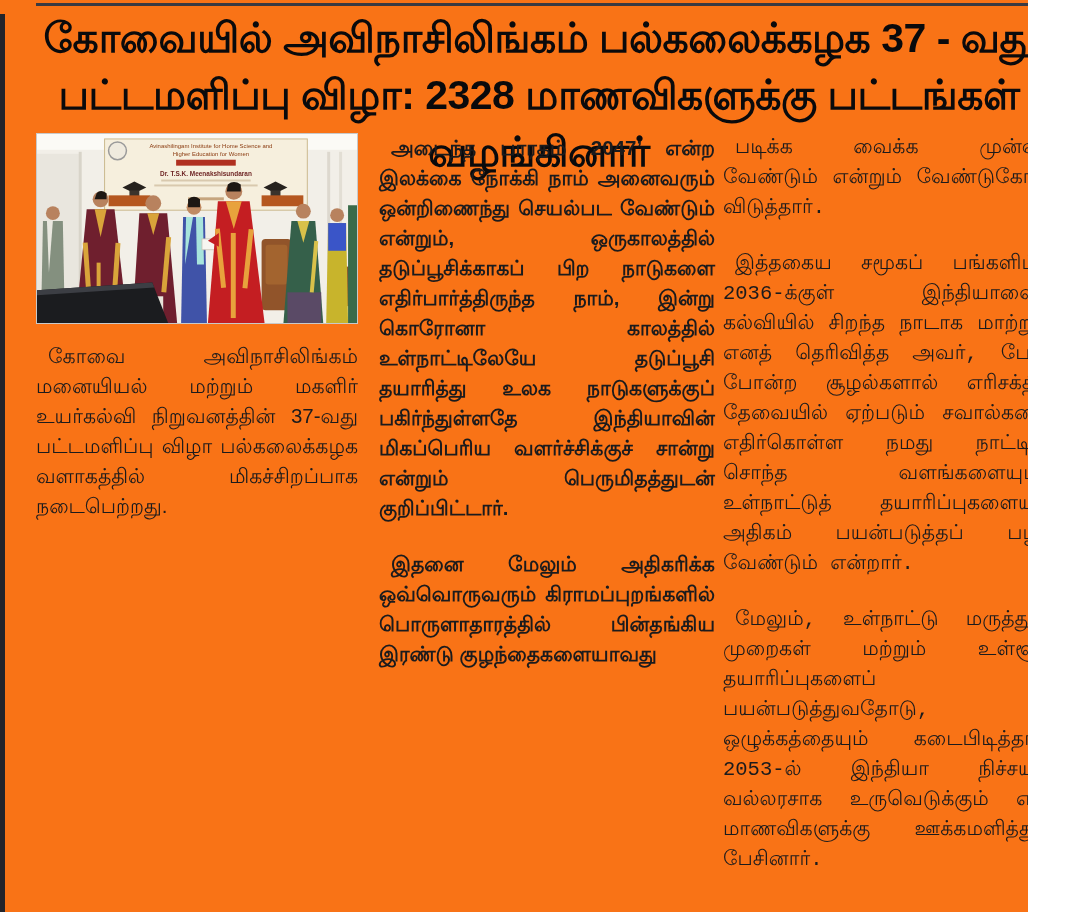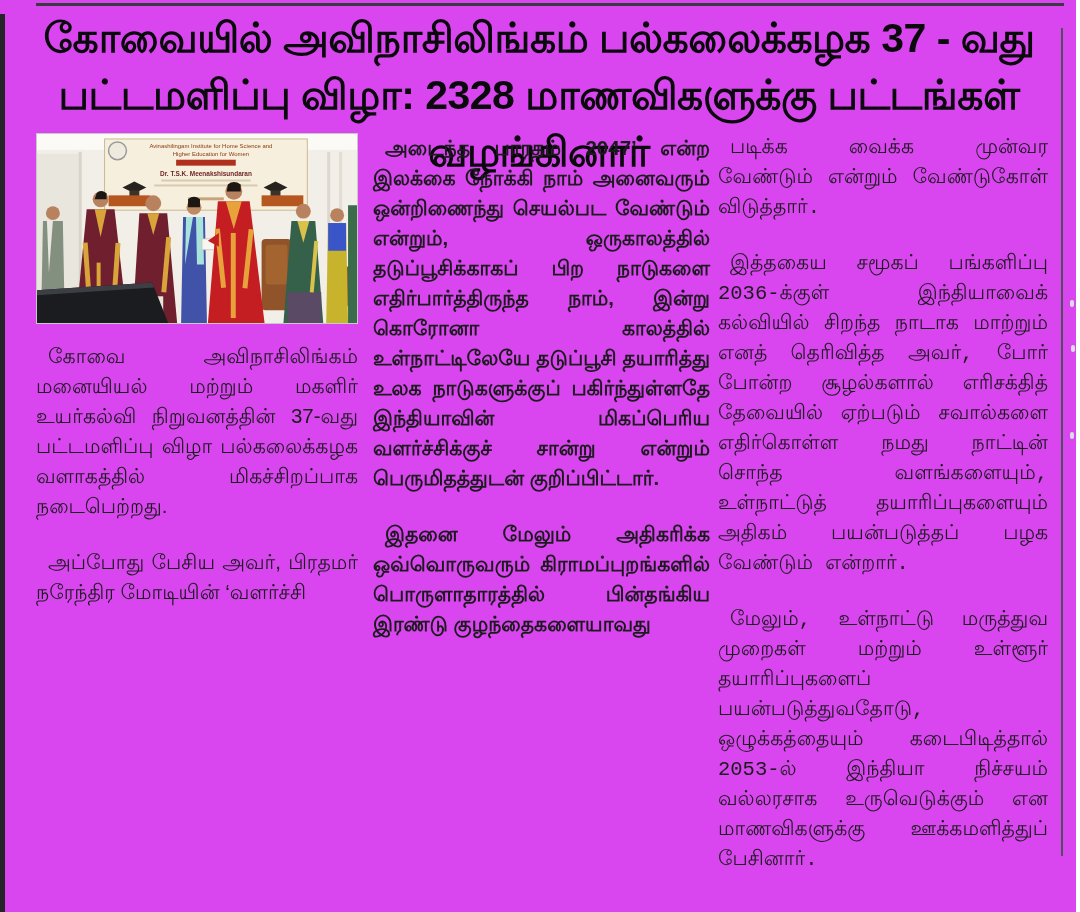--- a/index.html
+++ b/index.html
@@ -1,32 +1,32 @@
 <!DOCTYPE html>
 <html><head>
 <meta charset="utf-8">
 <style>
   html,body{margin:0;padding:0;background:#ffffff;}
   .page{
-    position:relative;width:1028px;height:912px;background:#d946ef;
-    font-family:"Liberation Sans", sans-serif;overflow:hidden;padding-left:48px;
+    position:relative;width:1028px;height:912px;background:#f97316;
+    font-family:"Liberation Sans", sans-serif;overflow:hidden;
   }
   .left-bar{position:absolute;left:0;top:14px;width:5px;height:898px;background:#24242a;}
   .top-rule{position:absolute;left:36px;top:3px;width:1028px;height:3px;background:#3a3a42;}
   .right-rule{position:absolute;left:1061px;top:28px;width:2px;height:828px;background:#50505a;}
   .headline{
     position:absolute;left:28px;top:10px;width:1022px;text-align:center;
     font-weight:bold;color:#0a0a0c;letter-spacing:-0.5px;
   }
   .headline .l1{font-size:41px;line-height:57px;}
   .headline .l2{font-size:41px;line-height:57px;}
   .columns{position:absolute;left:36px;top:133px;width:1016px;display:flex;}
   .col{text-align:justify;font-size:20.5px;line-height:30px;color:#1b1b1d;}
   .col p{margin:0 0 26px 0;text-indent:12px;}
-  .col-1{width:322px;margin-right:15px;}
+  .col-1{width:322px;margin-right:21px;}
   .col-2{width:337px;margin-right:8px;font-weight:bold;}
   .col-3{width:330px;font-family:Liberation Mono, monospace;}
   .photo{
     width:322px;height:191px;margin:0 0 17px 0;border:1px solid #c9c9c9;
     box-sizing:border-box;background:#efece5;
   }
   .photo svg{display:block;width:100%;height:100%;}
   .ghost-mark{position:absolute;width:4px;height:7px;background:#d9dde4;border-radius:2px;}
 </style>
 </head>
@@ -141,21 +141,20 @@
             <rect x="293" y="90" width="18" height="28" fill="#3a55c8"></rect>
           </g>
 
           <rect x="313" y="72" width="9" height="119" fill="#3a6b4a"></rect>
 
           <path d="M0 158 L116 150 L132 191 L0 191 Z" fill="#1b1c1f"></path>
           <path d="M0 158 L116 150 L118 155 L0 163 Z" fill="#3c3e44"></path>
         </svg>
       </figure>
       <p>கோவை அவிநாசிலிங்கம் மனையியல் மற்றும் மகளிர் உயர்கல்வி நிறுவனத்தின் 37-வது பட்டமளிப்பு விழா பல்கலைக்கழக வளாகத்தில் மிகச்சிறப்பாக நடைபெற்றது.</p>
-      <p>அப்போது பேசிய அவர், பிரதமர் நரேந்திர மோடியின் ‘வளர்ச்சி</p>
     </div>
 
     <div class="col col-2">
       <p>அடைந்த பாரதம் 2047’ என்ற இலக்கை நோக்கி நாம் அனைவரும் ஒன்றிணைந்து செயல்பட வேண்டும் என்றும், ஒருகாலத்தில் தடுப்பூசிக்காகப் பிற நாடுகளை எதிர்பார்த்திருந்த நாம், இன்று கொரோனா காலத்தில் உள்நாட்டிலேயே தடுப்பூசி தயாரித்து உலக நாடுகளுக்குப் பகிர்ந்துள்ளதே இந்தியாவின் மிகப்பெரிய வளர்ச்சிக்குச் சான்று என்றும் பெருமிதத்துடன் குறிப்பிட்டார்.</p>
       <p>இதனை மேலும் அதிகரிக்க ஒவ்வொருவரும் கிராமப்புறங்களில் பொருளாதாரத்தில் பின்தங்கிய இரண்டு குழந்தைகளையாவது</p>
     </div>
 
     <div class="col col-3">
       <p>படிக்க வைக்க முன்வர வேண்டும் என்றும் வேண்டுகோள் விடுத்தார்.</p>
       <p>இத்தகைய சமூகப் பங்களிப்பு 2036-க்குள் இந்தியாவைக் கல்வியில் சிறந்த நாடாக மாற்றும் எனத் தெரிவித்த அவர், போர் போன்ற சூழல்களால் எரிசக்தித் தேவையில் ஏற்படும் சவால்களை எதிர்கொள்ள நமது நாட்டின் சொந்த வளங்களையும், உள்நாட்டுத் தயாரிப்புகளையும் அதிகம் பயன்படுத்தப் பழக வேண்டும் என்றார்.</p>

